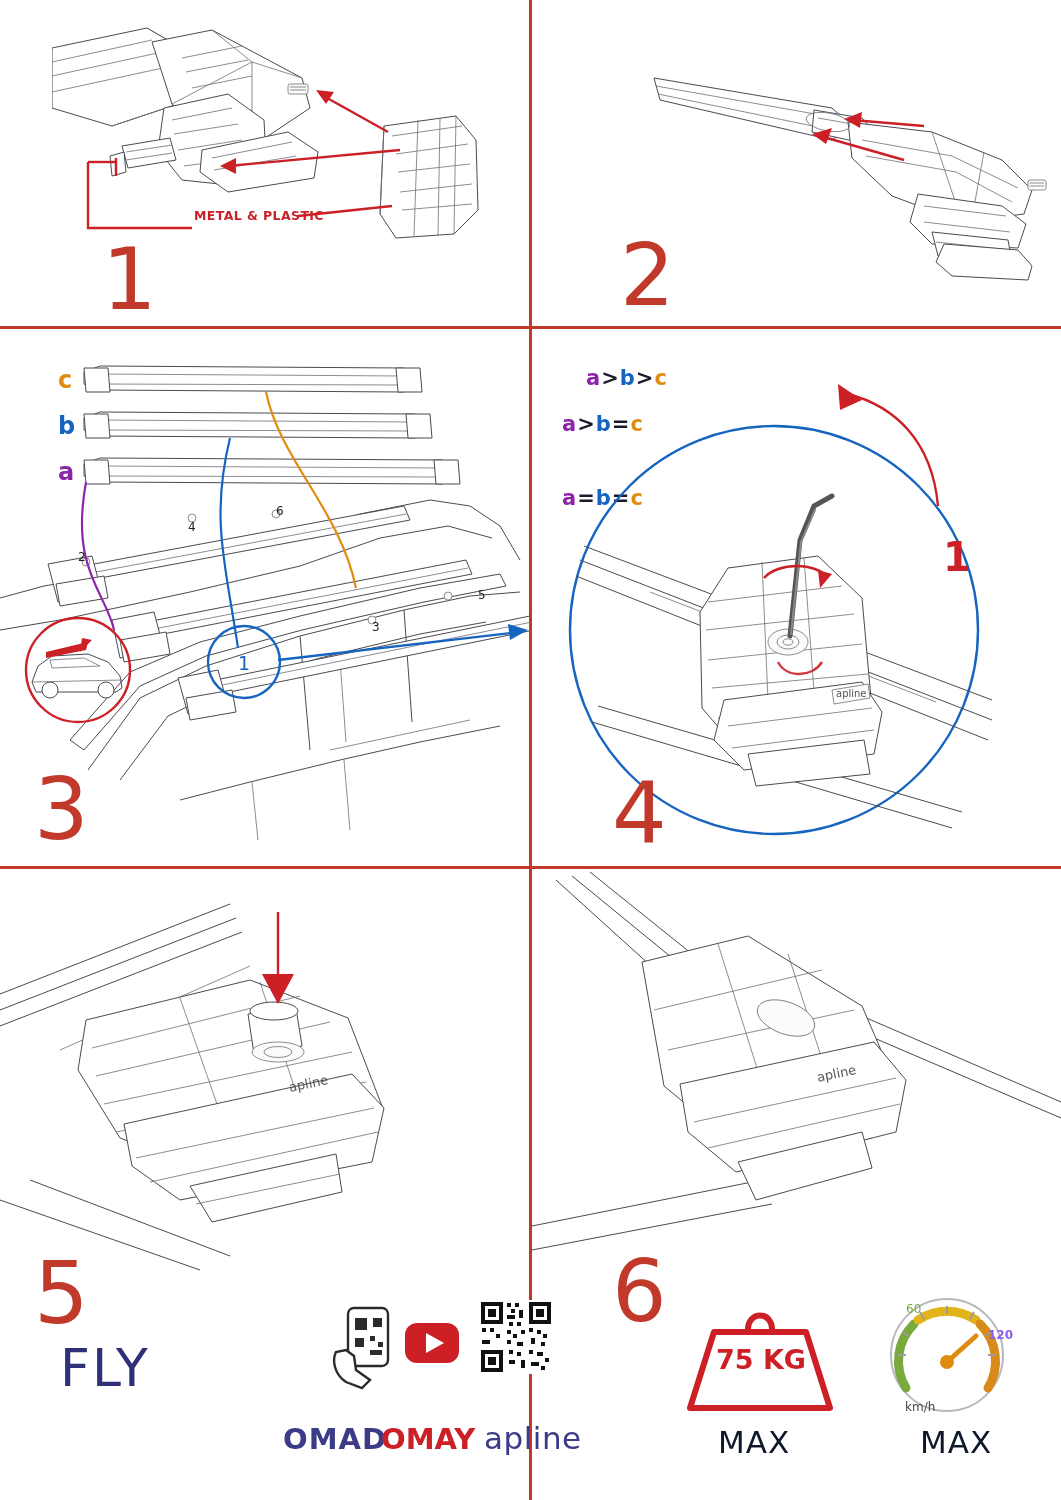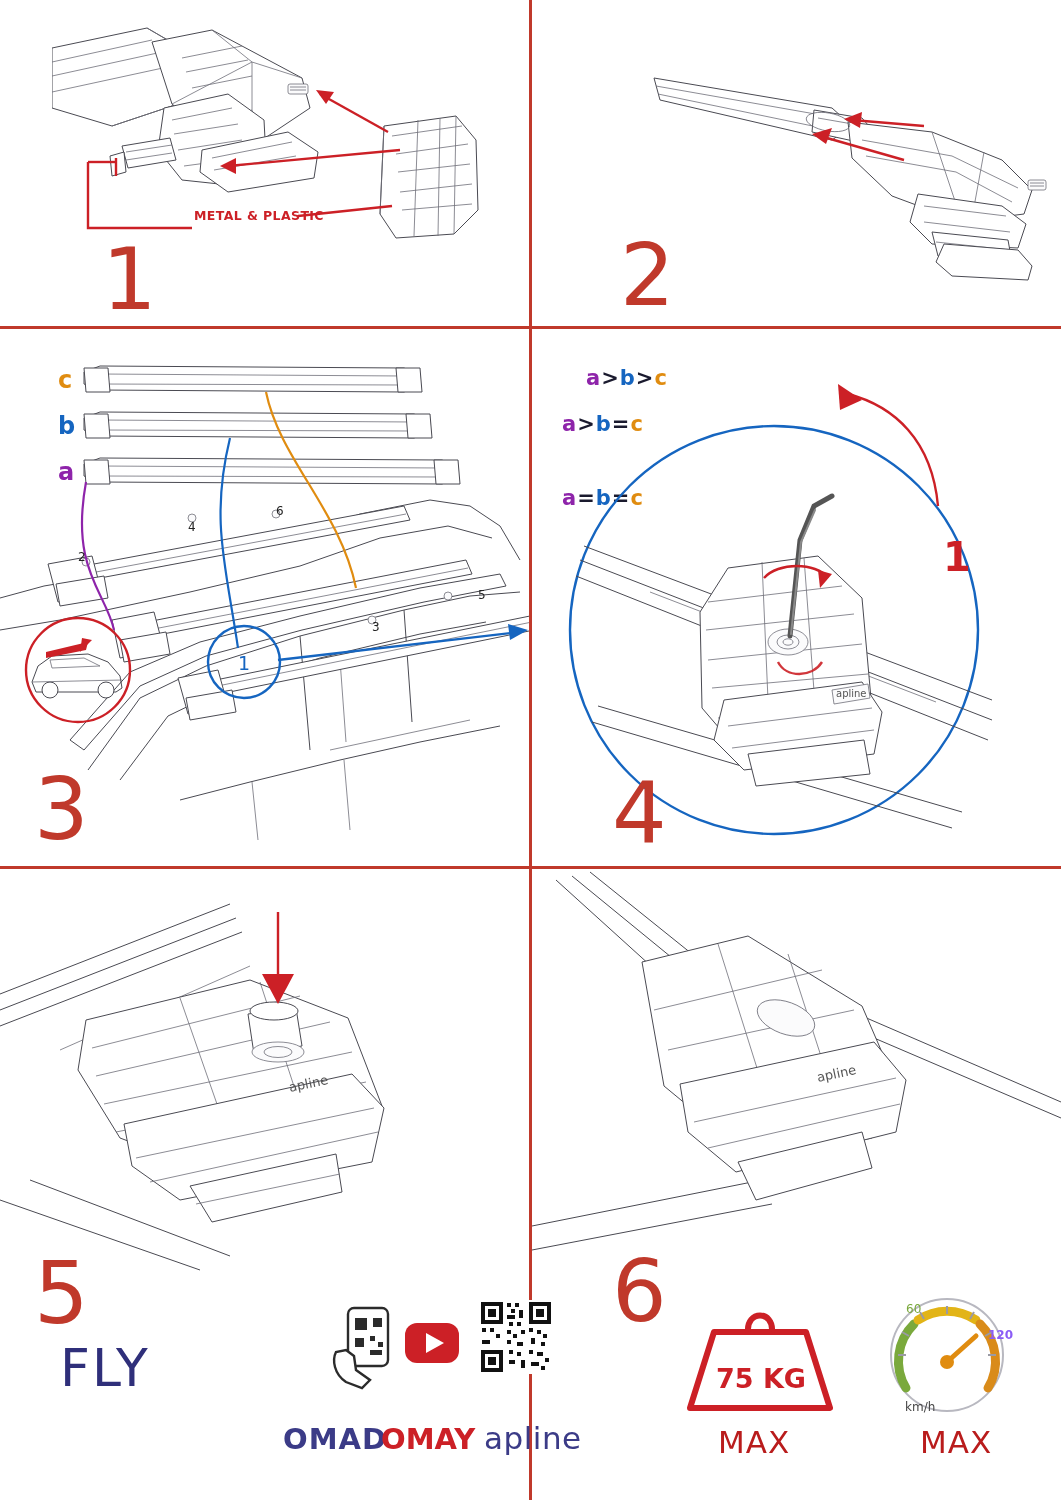--- a/index.html
+++ b/index.html
@@ -91,24 +91,24 @@
     font-family:"DejaVu Sans", sans-serif;
   }
   .brand-apline {
     position:absolute; left:484px; top:1420px; font-size:31px;
     color:#3b3b87; letter-spacing:.5px; font-family:"DejaVu Sans", sans-serif;
   }
 
   
   .weight-text {
     position:absolute; left:706px; top:1344px; width:110px; text-align:center;
-    font-size:27px; font-weight:bold; color:#cc2026; font-family:"DejaVu Sans", sans-serif;margin-top:19px;
+    font-size:27px; font-weight:bold; color:#cc2026; font-family:"DejaVu Sans", sans-serif;
   }
   .max-label {
-    position:absolute; font-size:31px; letter-spacing:1px; color:#b91c1c;
+    position:absolute; font-size:31px; letter-spacing:1px; color:#0f172a;
     font-family:"DejaVu Sans", sans-serif;
   }
   .kmh {
     position:absolute; left:905px; top:1400px; width:80px; text-align:left;
     font-size:12px; color:#444; font-family:"DejaVu Sans", sans-serif;
   }
   .gauge-tick { position:absolute; font-size:12px; color:#7aa93c; font-family:"DejaVu Sans", sans-serif; }
   .gauge-tick.hi { color:#8b5cf6;font-weight:bold; }
 </style>
 </head>

